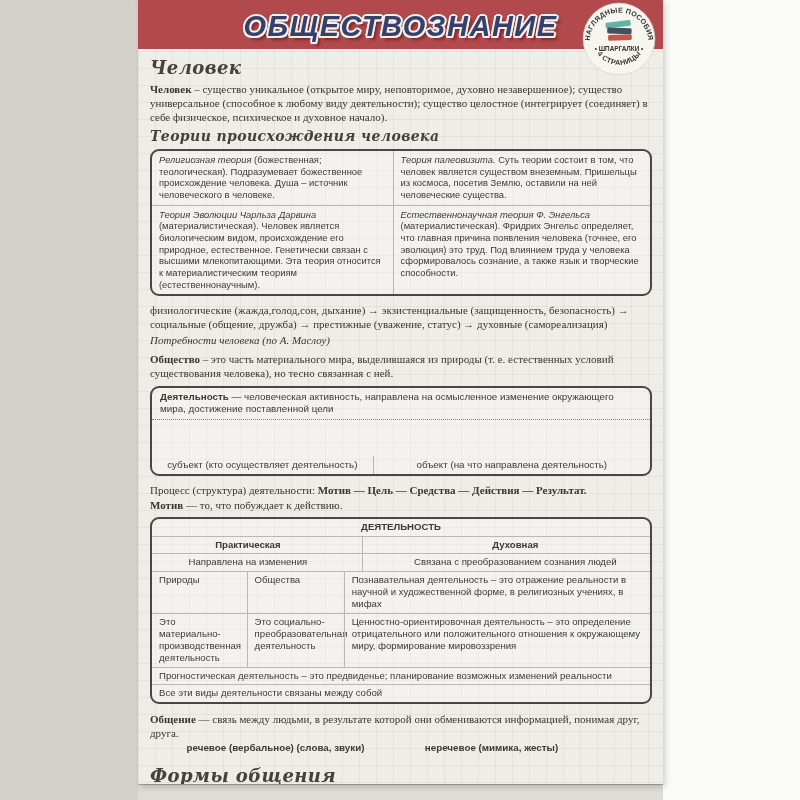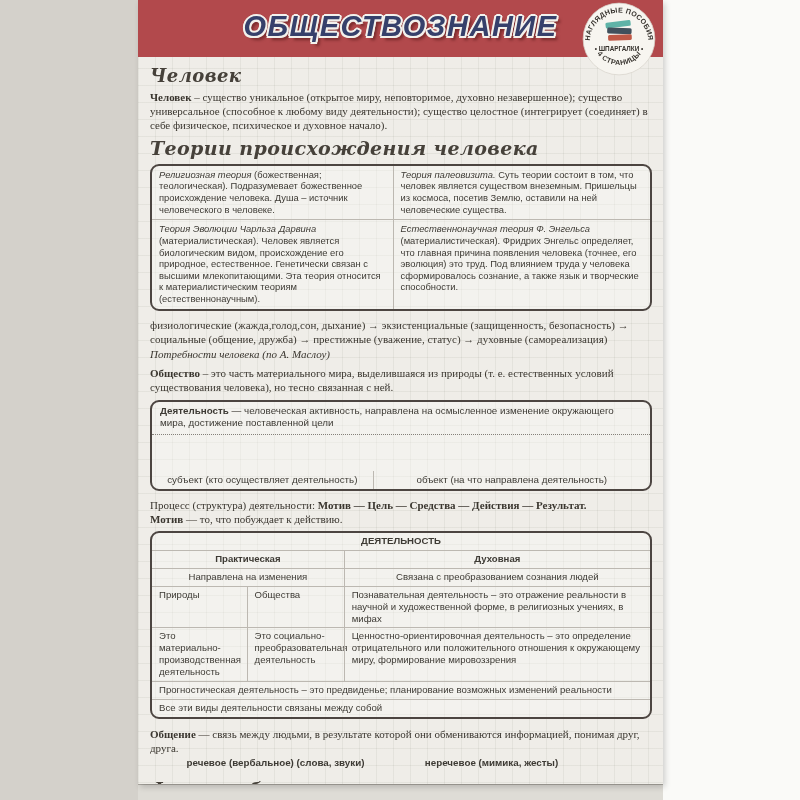--- a/index.html
+++ b/index.html
@@ -17,38 +17,38 @@
     position:absolute; left:138px; top:0; width:525px; height:784px;
     background-color:#efede8;
     background-image:
       linear-gradient(rgba(120,115,100,0.09) 1px, transparent 1px),
       linear-gradient(90deg, rgba(120,115,100,0.09) 1px, transparent 1px);
     background-size:17px 17px;
     box-shadow:2px 3px 6px rgba(0,0,0,0.18);
     overflow:hidden;
   }
 
-  .header-band { position:relative; height:57px; background:#b2494c; }
+  .header-band { position:relative; height:49px; background:#b2494c; }
   .page-title {
     text-align:center; padding-top:12px;
     font:italic 800 29px/1 "Liberation Sans", sans-serif;
     letter-spacing:1.5px; color:#36406b;
     text-shadow:
       -2px 0 #f3f1ec, 2px 0 #f3f1ec, 0 -2px #f3f1ec, 0 2px #f3f1ec,
       -1.5px -1.5px #f3f1ec, 1.5px -1.5px #f3f1ec, -1.5px 1.5px #f3f1ec, 1.5px 1.5px #f3f1ec,
       3.5px 3.5px 3px rgba(70,15,15,0.55);
   }
   .badge { position:absolute; left:444px; top:2px; width:74px; height:74px; }
 
   .content { padding:3px 11px 0 12px; font-size:11px; line-height:1.28; color:#3a362f; }
 
   .script { font-family:"DejaVu Serif", serif; font-style:italic; font-weight:600;
             color:#46413a; letter-spacing:0.4px; }
   h1.script { font-size:18px; margin:4px 0 3px; }
-  h2.script { font-size:19px; margin:2px 0 3px; }
+  h2.script { font-size:14px; margin:2px 0 3px; }
   p { margin:0 0 4px; }
   .b { font-weight:bold; }
   .i { font-style:italic; }
 
   .sans { font-family:"Liberation Sans", sans-serif; }
 
   .rbox { border:2px solid #4c4541; border-radius:9px; overflow:hidden; background:rgba(252,251,248,0.35); }
 
   
   .t1 { font:9.4px/1.24 "Liberation Sans", sans-serif; color:#3d3a34; margin-bottom:7px; }
@@ -61,21 +61,21 @@
   .abox { font:9.8px/1.25 "Liberation Sans", sans-serif; color:#3d3a34; margin-bottom:7px; }
   .abox .def { padding:3px 8px 4px; }
   .abox .so { display:grid; grid-template-columns:44.5% 55.5%; border-top:1px dotted #85817a; }
   .abox .so div { text-align:center; padding:3px 4px;margin-top:36px; }
   .abox .so div:first-child { border-right:1px solid #bcb8b1; }
 
   
   .t2 { font:9.6px/1.24 "Liberation Sans", sans-serif; color:#3d3a34; margin:2px 0 8px; }
   .t2 .tt { text-align:center; font-weight:bold; padding:2px 4px 3px; }
   .t2 .r { display:grid; border-top:1px solid #bcb8b1; }
-  .t2 .c2 { grid-template-columns:38.5% 61.5%; }
+  .t2 .c2 { grid-template-columns:38.5% 61.5%;gap:18px; }
   .t2 .c3 { grid-template-columns:19% 19.5% 61.5%; }
   .t2 .r div { padding:2px 7px 3px; }
   .t2 .r div + div { border-left:1px solid #bcb8b1; }
   .t2 .ctr { text-align:center; }
   .t2 .full { padding:2px 8px 3px; }
 
   .maslow { text-align:left; font-style:italic; padding-right:26px; margin:0 0 5px; }
   .kinds-title { text-align:center; font-weight:bold; margin:0 0 1px; font-size:9.8px; }
   .kinds-row { display:grid; grid-template-columns:50% 50%; font:9.8px/1.25 "Liberation Sans", sans-serif;
                color:#3d3a34; margin-bottom:9px; }

